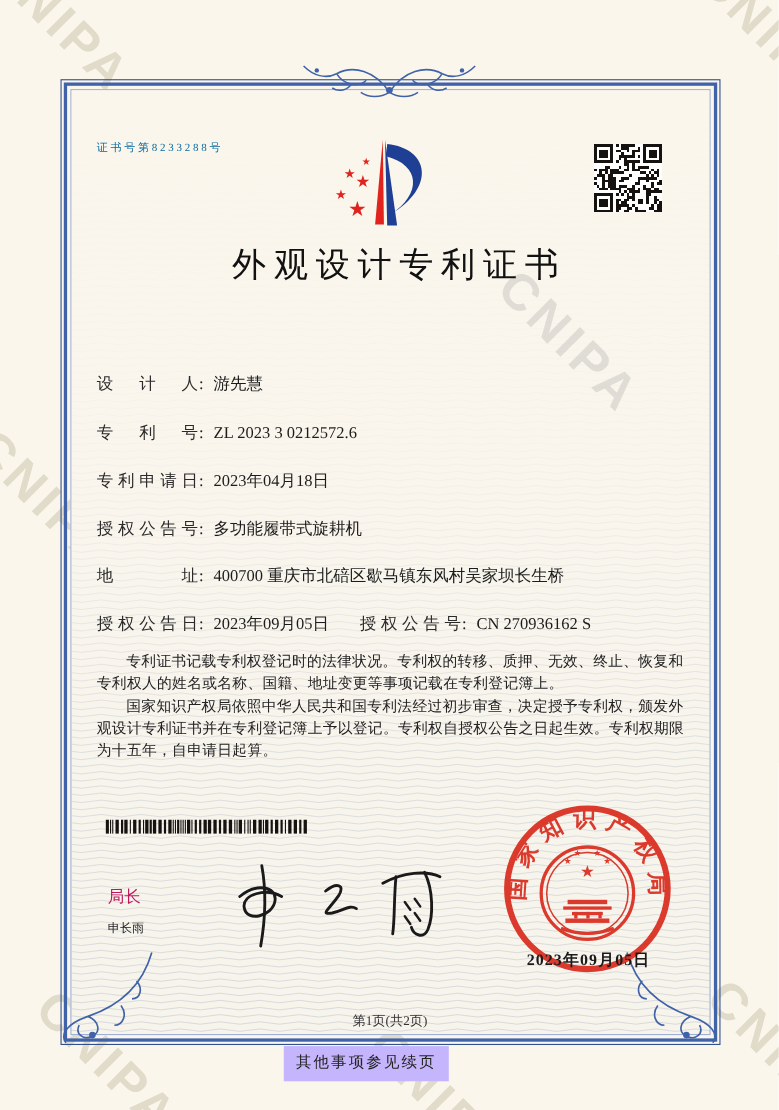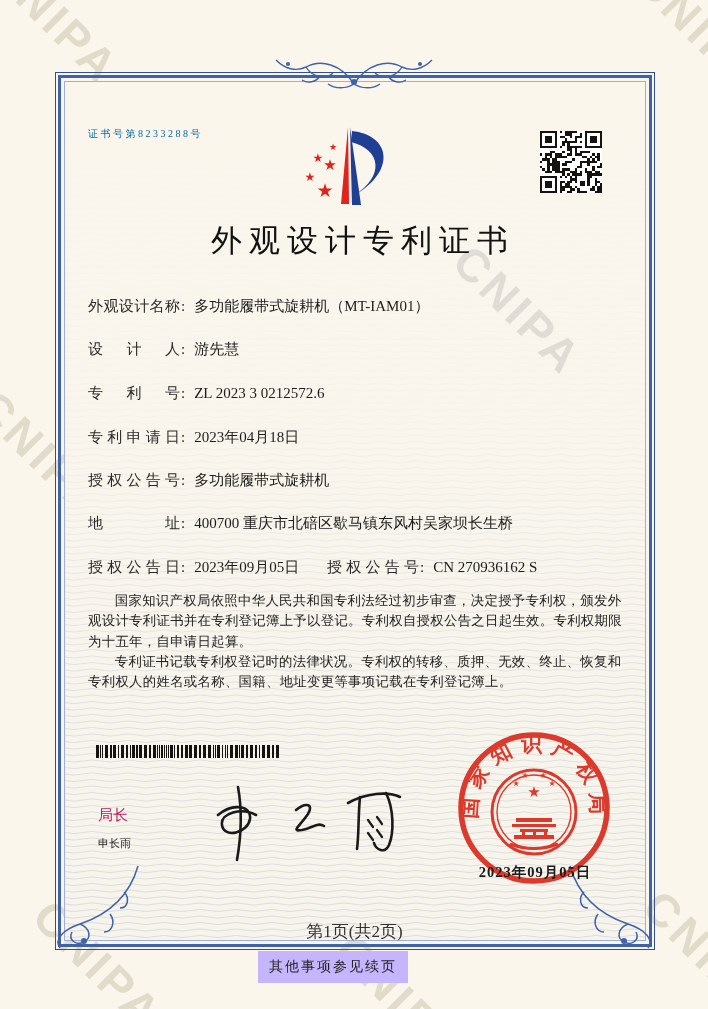--- a/index.html
+++ b/index.html
@@ -30,21 +30,21 @@
   .fcolon{display:inline-block;margin:0 9px 0 1px;}
   .pair2{position:absolute;left:239px;top:0;}
   #paras{left:88px;top:591px;width:540px;}
   #paras p{margin:0;font-size:13.4px;line-height:20.3px;letter-spacing:0.3px;text-indent:2em;color:#222;}
   #director-title{left:98px;top:806px;font-family:"Liberation Sans",sans-serif;font-size:15px;color:#be185d;}
   #director-name{left:98px;top:836px;font-family:"Liberation Sans",sans-serif;font-size:11px;color:#222;}
   #seal{left:452px;top:726px;z-index:5;opacity:0.92;}
   #seal-date{left:470px;top:863px;width:130px;text-align:center;font-size:14.5px;font-weight:600;
              letter-spacing:1px;color:#1a1a1a;z-index:6;}
   #signature{left:210px;top:775px;z-index:5;}
-  #page-number{left:63px;top:920px;width:583px;text-align:center;font-size:17px;color:#333;}
+  #page-number{left:63px;top:920px;width:583px;text-align:center;font-size:12px;color:#333;}
   #note-strip{left:258px;top:951px;width:150px;height:32px;background:#c4b5fd;text-align:center;
               line-height:32px;font-size:14px;letter-spacing:2px;color:#222;z-index:4;}
 </style>
 </head>
 <body>
 
 <div id="page">
 
   <div class="wm" style="left:-25px;top:-8px">CNIPA</div>
   <div class="wm" style="left:620px;top:2px">CNIPA</div>
@@ -322,23 +322,20 @@
       <rect x="16" y="24" width="1" height="1" fill="#15120f"></rect>
       <rect x="17" y="24" width="1" height="1" fill="#15120f"></rect>
       <rect x="18" y="24" width="1" height="1" fill="#15120f"></rect>
       <rect x="22" y="24" width="1" height="1" fill="#15120f"></rect>
       <rect x="23" y="24" width="1" height="1" fill="#15120f"></rect>
       <rect x="24" y="24" width="1" height="1" fill="#15120f"></rect>
     </svg>
 
   <div id="title" class="ct">外观设计专利证书</div>
 
-  <div class="ct frow" style="top:297px">
-    <span class="flabel">外观设计名称</span><span class="fcolon">:</span><span class="fvalue">多功能履带式旋耕机（MT-IAM01）</span>
-  </div>
   <div class="ct frow" style="top:340px">
     <span class="flabel">设计人</span><span class="fcolon">:</span><span class="fvalue">游先慧</span>
   </div>
   <div class="ct frow" style="top:384px">
     <span class="flabel">专利号</span><span class="fcolon">:</span><span class="fvalue">ZL 2023 3 0212572.6</span>
   </div>
   <div class="ct frow" style="top:428px">
     <span class="flabel">专利申请日</span><span class="fcolon">:</span><span class="fvalue">2023年04月18日</span>
   </div>
   <div class="ct frow" style="top:471px">
@@ -348,22 +345,22 @@
     <span class="flabel">地址</span><span class="fcolon">:</span><span class="fvalue">400700 重庆市北碚区歇马镇东风村吴家坝长生桥</span>
   </div>
   <div class="ct frow" style="top:558px">
     <span class="flabel">授权公告日</span><span class="fcolon">:</span><span class="fvalue">2023年09月05日</span>
     <span class="pair2">
       <span class="flabel">授权公告号</span><span class="fcolon">:</span><span class="fvalue">CN 270936162 S</span>
     </span>
   </div>
 
   <div id="paras" class="ct">
+    <p>专利证书记载专利权登记时的法律状况。专利权的转移、质押、无效、终止、恢复和专利权人的姓名或名称、国籍、地址变更等事项记载在专利登记簿上。</p>
     <p>国家知识产权局依照中华人民共和国专利法经过初步审查，决定授予专利权，颁发外观设计专利证书并在专利登记簿上予以登记。专利权自授权公告之日起生效。专利权期限为十五年，自申请日起算。</p>
-    <p>专利证书记载专利权登记时的法律状况。专利权的转移、质押、无效、终止、恢复和专利权人的姓名或名称、国籍、地址变更等事项记载在专利登记簿上。</p>
   </div>
 
   <svg id="barcode" class="ct" style="left:96px;top:745px" width="184" height="13" viewBox="0 0 184 13">
       <rect x="0" y="0" width="3" height="13" fill="#15120f"></rect>
       <rect x="4" y="0" width="1" height="13" fill="#15120f"></rect>
       <rect x="6" y="0" width="1" height="13" fill="#15120f"></rect>
       <rect x="9" y="0" width="3" height="13" fill="#15120f"></rect>
       <rect x="14" y="0" width="2" height="13" fill="#15120f"></rect>
       <rect x="17" y="0" width="3" height="13" fill="#15120f"></rect>
       <rect x="22" y="0" width="1" height="13" fill="#15120f"></rect>

